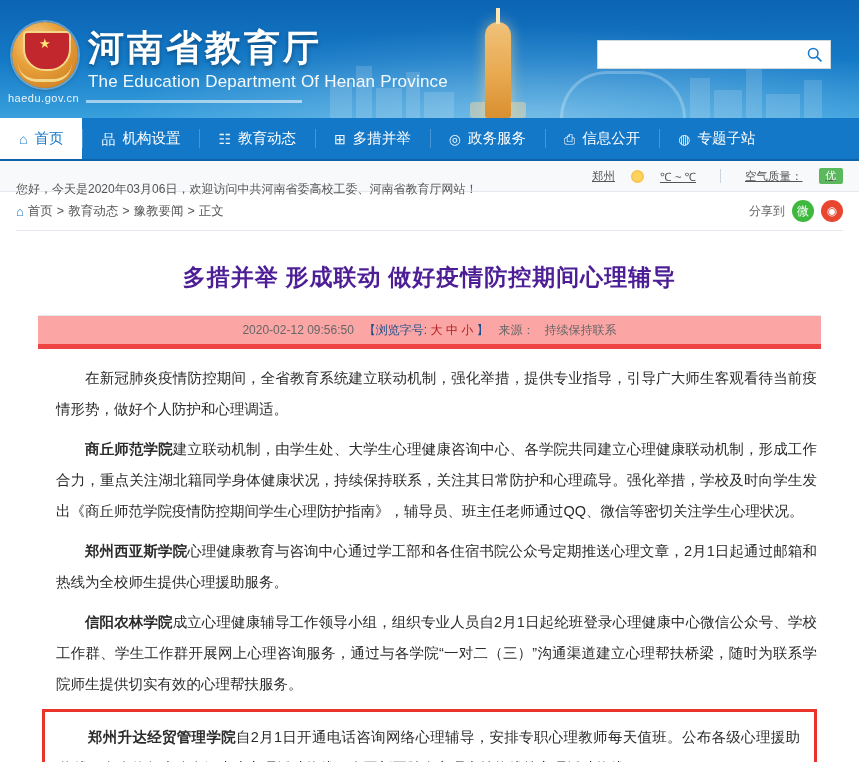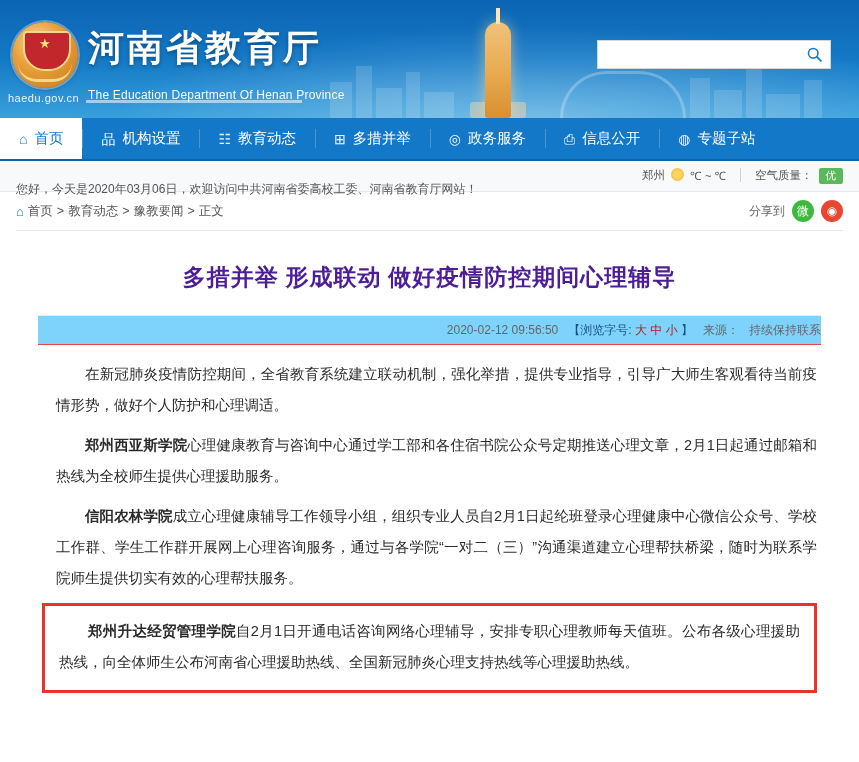--- a/index.html
+++ b/index.html
@@ -113,23 +113,23 @@
   }
   .brand .cn {
     font-family: "Liberation Serif", serif;
     font-size: 36px;
     font-weight: bold;
     letter-spacing: 3px;
     text-shadow: 0 2px 4px rgba(0,0,0,0.35);
     line-height: 40px;
   }
   .brand .en {
-    font-size: 12px;
+    font-size: 17px;
     letter-spacing: 0.2px;
-    margin-top: 20px;
+    margin-top: 4px;
     opacity: 0.95;
   }
   .brand-underline {
     position: absolute;
     left: 86px; top: 100px;
     width: 216px; height: 3px;
     background: rgba(255,255,255,0.55);
   }
   .site-url {
     position: absolute;
@@ -208,24 +208,25 @@
     border-bottom: 1px solid #e3e9ee;
     display: flex;
     align-items: center;
     padding: 0 16px;
     font-size: 12px;
     color: #555;
   }
   .infostrip .left { flex: 1; margin-top: 26px; }
   .weather {
     display: flex;
-    align-items: flex-start;
-    gap: 6px;
+    align-items: center;
+    gap: 16px;
     font-size: 11.5px;
     color: #555;
+    text-decoration: underline;
   }
   .weather .sep {
     width: 1px;
     height: 14px;
     background: #ccd5db;
     margin: 0 8px;
   }
   .weather .sun {
     width: 13px; height: 13px;
     border-radius: 50%;
@@ -288,27 +289,27 @@
     text-align: center;
     font-family: "Liberation Serif", serif;
     font-size: 23px;
     font-weight: bold;
     color: #4c1d95;
     letter-spacing: 1px;
     padding: 16px 0 20px 0;
     line-height: 34px;
   }
   .art-meta {
-    background: #7dd3fc;
+    background: #fca5a5;
     border-top: 1px solid #e6eaee;
-    border-bottom: 1px solid #ef4444;
+    border-bottom: 5px solid #ef4444;
     height: 28px;
     display: flex;
     align-items: center;
-    justify-content: flex-end;
+    justify-content: center;
     gap: 10px;
     font-size: 12px;
     color: #666;
   }
   .art-meta .fz { color: #1a4e8a; }
   .art-meta .fz b { color: #b32020; font-weight: normal; cursor: pointer; }
   .art-body {
     padding: 14px 4px 0 4px;
     font-size: 14.5px;
     line-height: 31px;
@@ -456,20 +457,21 @@
           <b>中</b>
           <b>小</b>
           <span>】</span>
         </span>
         <span>来源：</span>
         <span>持续保持联系</span>
       </div>
 
       <div class="art-body">
         <p>在新冠肺炎疫情防控期间，全省教育系统建立联动机制，强化举措，提供专业指导，引导广大师生客观看待当前疫情形势，做好个人防护和心理调适。</p>
+        <p><b>商丘师范学院</b>建立联动机制，由学生处、大学生心理健康咨询中心、各学院共同建立心理健康联动机制，形成工作合力，重点关注湖北籍同学身体健康状况，持续保持联系，关注其日常防护和心理疏导。强化举措，学校及时向学生发出《商丘师范学院疫情防控期间学生心理防护指南》，辅导员、班主任老师通过QQ、微信等密切关注学生心理状况。</p>
         <p><b>郑州西亚斯学院</b>心理健康教育与咨询中心通过学工部和各住宿书院公众号定期推送心理文章，2月1日起通过邮箱和热线为全校师生提供心理援助服务。</p>
         <p><b>信阳农林学院</b>成立心理健康辅导工作领导小组，组织专业人员自2月1日起纶班登录心理健康中心微信公众号、学校工作群、学生工作群开展网上心理咨询服务，通过与各学院“一对二（三）”沟通渠道建立心理帮扶桥梁，随时为联系学院师生提供切实有效的心理帮扶服务。</p>
 
         <div class="hl-box">
           <p><b>郑州升达经贸管理学院</b>自2月1日开通电话咨询网络心理辅导，安排专职心理教师每天值班。公布各级心理援助热线，向全体师生公布河南省心理援助热线、全国新冠肺炎心理支持热线等心理援助热线。</p>
         </div>
       </div>
     </div>
   </div>
 </div>

